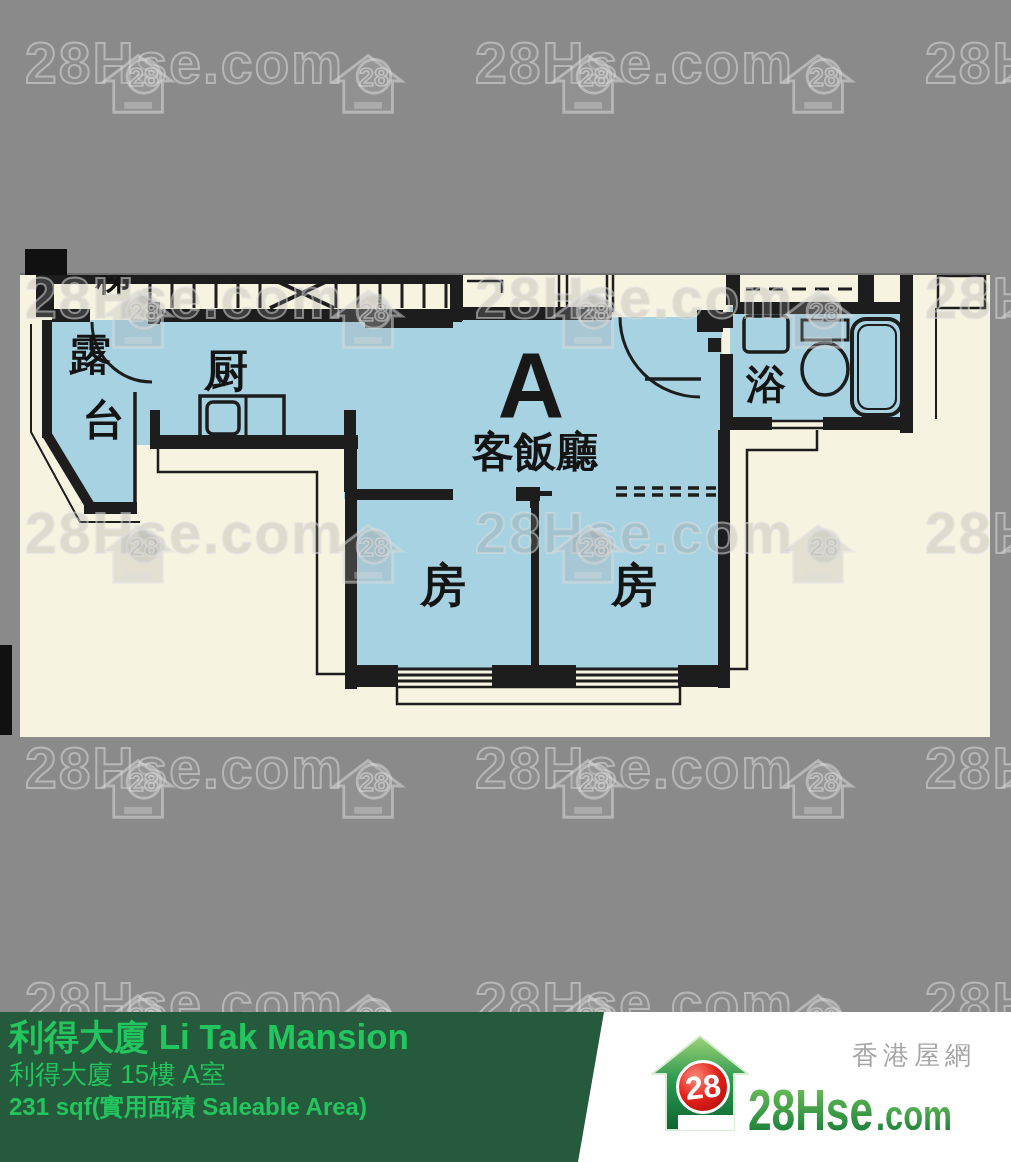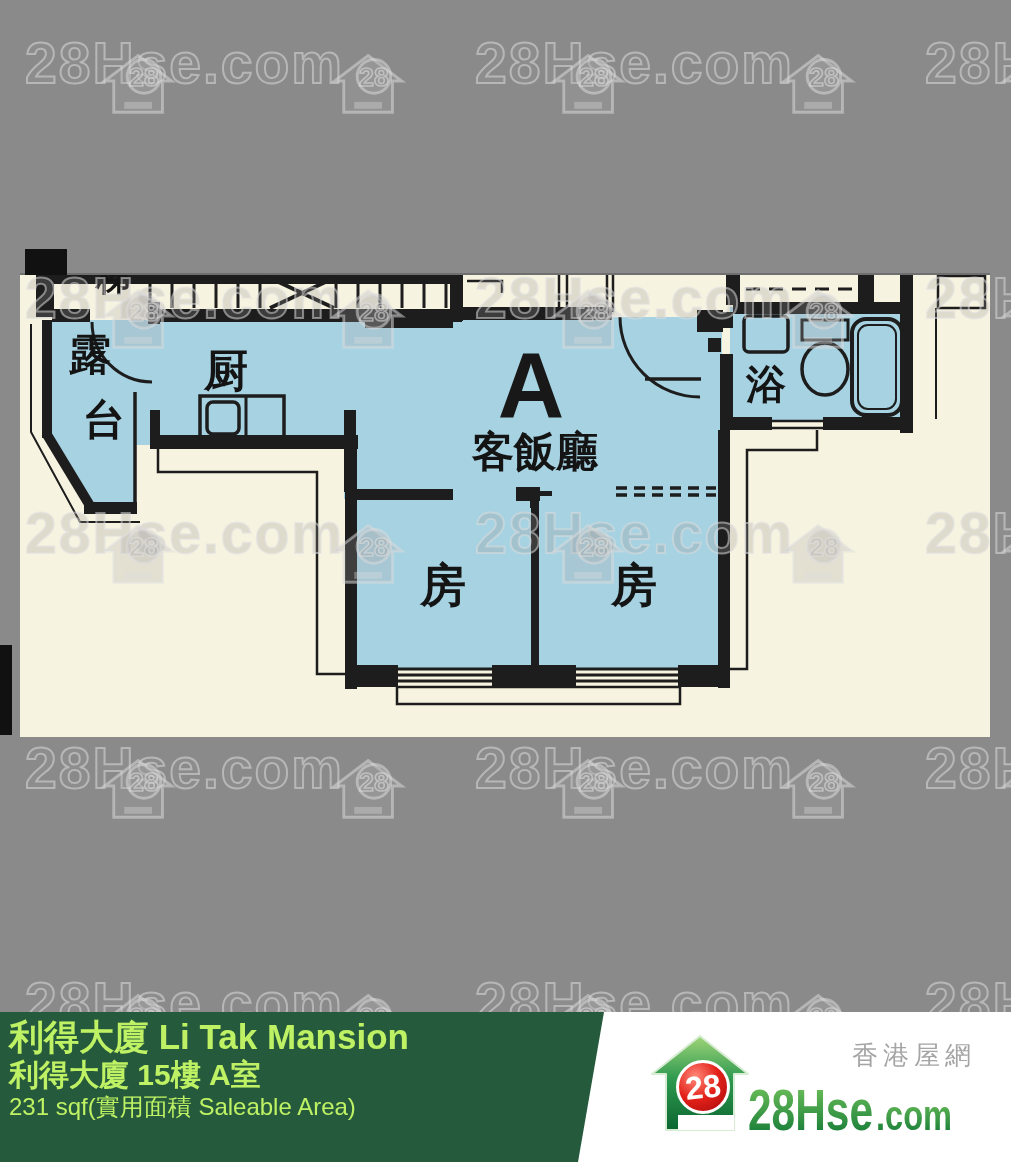--- a/index.html
+++ b/index.html
@@ -38,25 +38,25 @@
   
   .bottom-bar{
     position:absolute;left:0;top:1012px;width:1011px;height:150px;
     background:var(--white,#ffffff);
   }
   .band-green{
     position:absolute;left:0;top:0;width:660px;height:150px;
     background:var(--band,#265a3c);
     clip-path:polygon(0 0,604px 0,578px 150px,0 150px);
   }
-  .band-text{position:absolute;left:9px;top:4px;color:#bef264;white-space:nowrap;}
+  .band-text{position:absolute;left:9px;top:4px;color:#22c55e;white-space:nowrap;}
   .band-line1{font-size:35px;font-weight:700;line-height:42px;letter-spacing:0px;}
   .band-line2{font-size:29px;font-weight:700;line-height:37px;}
-  .band-line3{font-size:30px;font-weight:700;line-height:33px;}
-  .band-line4{font-size:24px;font-weight:400;line-height:31px;}
+  .band-line3{font-size:26px;font-weight:400;line-height:33px;}
+  .band-line4{font-size:24px;font-weight:700;line-height:31px;}
   .logo-svg{position:absolute;left:630px;top:18px;}
   .logo-brand{font-family:"Liberation Sans",sans-serif;font-weight:800;}
   .logo-tagline{font-family:"Liberation Sans",sans-serif;letter-spacing:5px;}
 </style>
 </head>
 <body>
 
 <div class="stage">
 
   <div class="plan-wrap">

